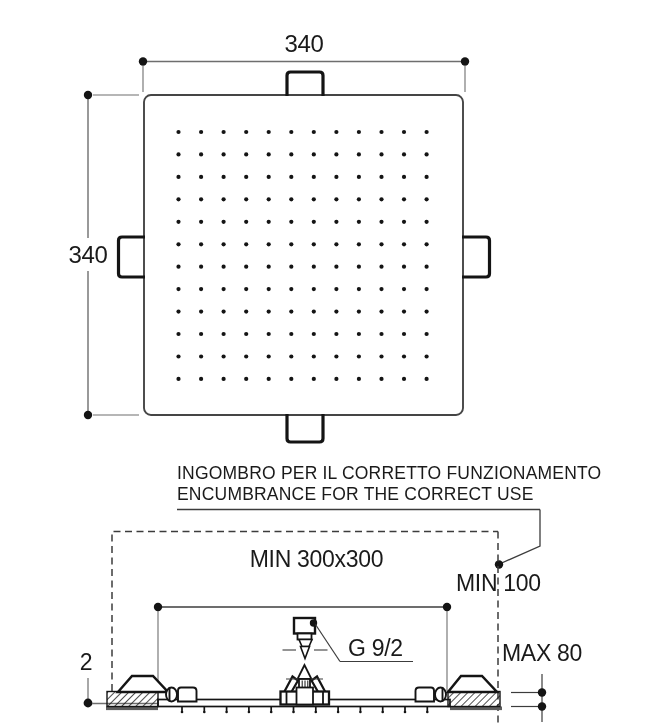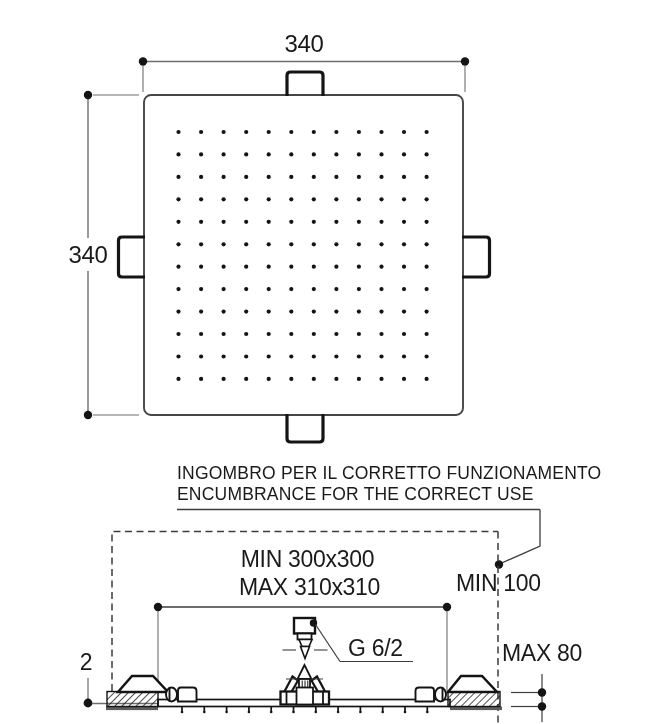--- a/index.html
+++ b/index.html
@@ -345,24 +345,23 @@
   </svg>
 
   <div class="lbl dim-num ctr" style="left:244px;top:32px;width:120px;">340</div>
 
   <div class="lbl dim-num ctr" style="left:58px;top:243px;width:60px;">340</div>
 
   <div class="lbl note" style="left:177px;top:486px;">ENCUMBRANCE FOR THE CORRECT USE</div>
 
   <div class="lbl note" style="left:177px;top:465px;">INGOMBRO PER IL CORRETTO FUNZIONAMENTO</div>
 
-  <div class="lbl dim-big ctr" style="left:227px;top:548px;width:161px;">MIN 300x300</div>
-
-  <div class="lbl dim-big ctr" style="left:227px;top:576px;width:165px;">MAX 310x310</div>
+  <div class="lbl dim-big ctr" style="left:236px;top:548px;width:161px;">MIN 300x300</div>
+
 
   <div class="lbl dim-big" style="left:456px;top:572px;">MIN 100</div>
 
-  <div class="lbl dim-big" style="left:348px;top:637px;">G 6/2</div>
+  <div class="lbl dim-big" style="left:348px;top:637px;">G 9/2</div>
 
   <div class="lbl dim-big" style="left:502px;top:642px;">MAX 80</div>
 
   <div class="lbl dim-big ctr" style="left:76px;top:651px;width:20px;">2</div>
 </div>
 
 </body></html>

